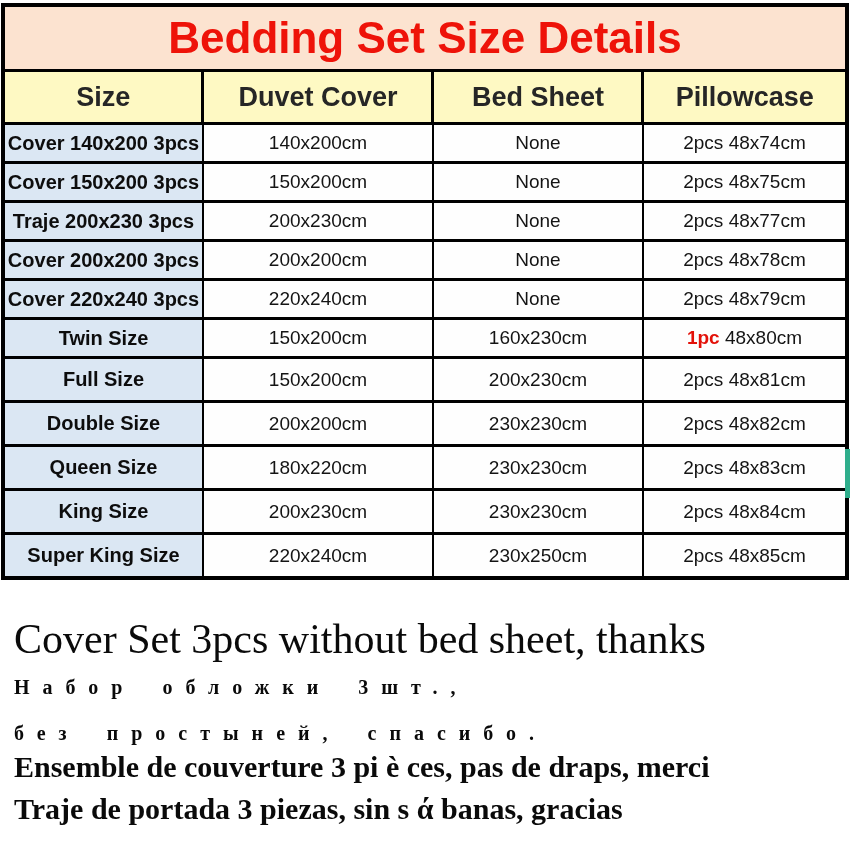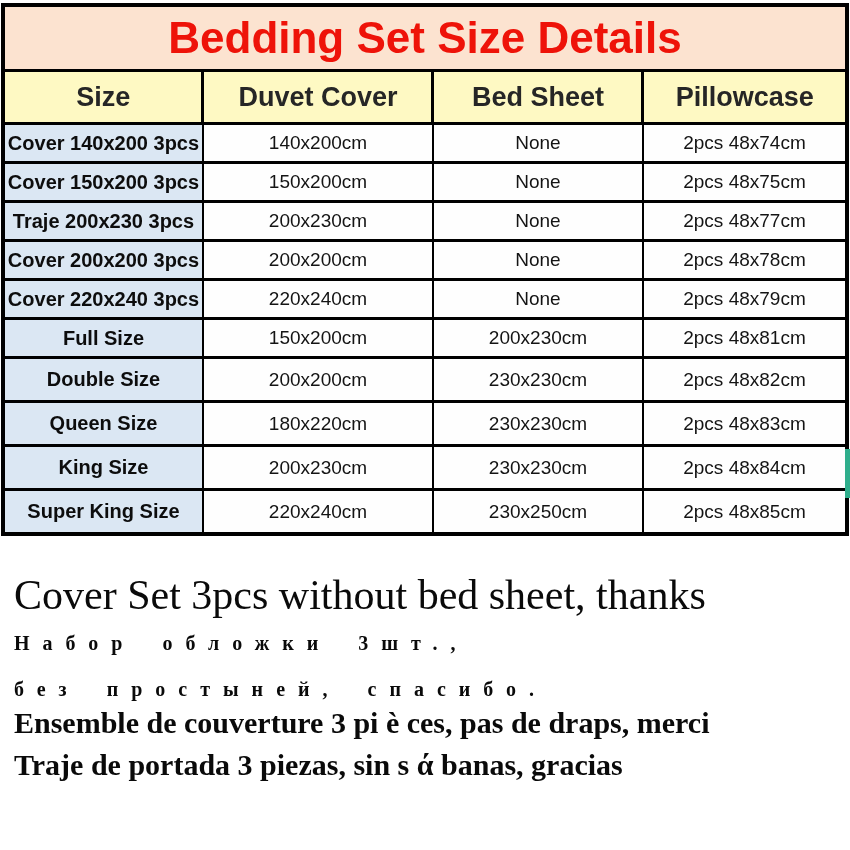--- a/index.html
+++ b/index.html
@@ -130,20 +130,26 @@
           <td>None</td>
           <td><span>2pcs</span><span>&nbsp;48x78cm</span></td>
         </tr>
         <tr>
           <td class="size-cell">Cover 220x240 3pcs</td>
           <td>220x240cm</td>
           <td>None</td>
           <td><span>2pcs</span><span>&nbsp;48x79cm</span></td>
         </tr>
         <tr>
+          <td class="size-cell">Twin Size</td>
+          <td>150x200cm</td>
+          <td>160x230cm</td>
+          <td><span class="qty-red">1pc</span><span>&nbsp;48x80cm</span></td>
+        </tr>
+        <tr>
           <td class="size-cell">Full Size</td>
           <td>150x200cm</td>
           <td>200x230cm</td>
           <td><span>2pcs</span><span>&nbsp;48x81cm</span></td>
         </tr>
         <tr>
           <td class="size-cell">Double Size</td>
           <td>200x200cm</td>
           <td>230x230cm</td>
           <td><span>2pcs</span><span>&nbsp;48x82cm</span></td>

